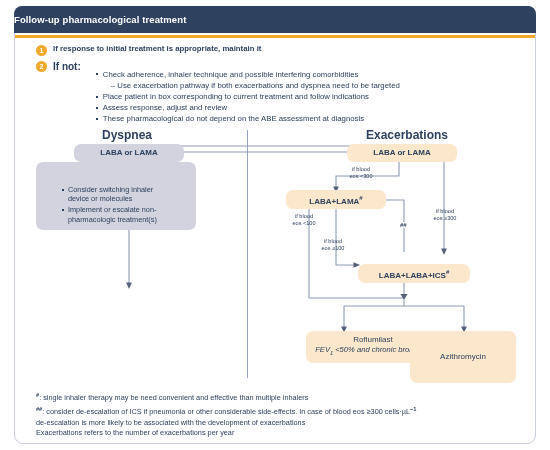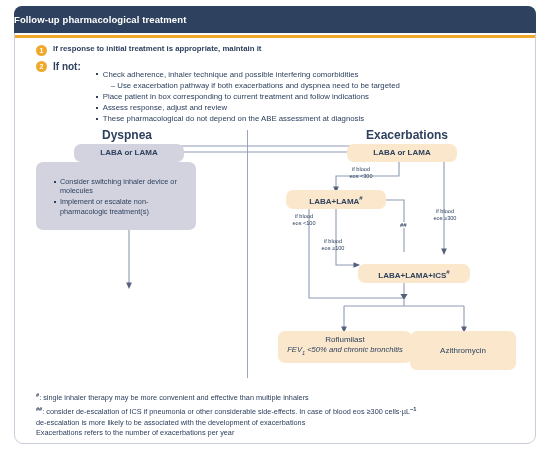--- a/index.html
+++ b/index.html
@@ -117,21 +117,21 @@
   
   #panel{
     position:absolute;
     left:36px;top:162px;
     width:160px;height:68px;
     background:#d2d3df;
     border-radius:7px;
     box-sizing:border-box;
     padding:7px 8px 0 10px;
   }
-  #panel ul{list-style:none;margin:8px;padding:0;}
+  #panel ul{list-style:none;margin:16px;padding:0;}
   #panel li{
     color:#2e415e;font-size:7.3px;line-height:9.4px;
     position:relative;padding-left:6px;margin-bottom:1.5px;
   }
   #panel li::before{
     content:"";position:absolute;left:0;top:3.6px;
     width:2px;height:2px;background:#2e415e;
   }
 
   
@@ -261,46 +261,46 @@
 
     <div class="node n-cream" style="left:333px;top:16px;width:110px;height:18px;">
       <span class="n-lbl">LABA or LAMA</span>
     </div>
 
     <div class="node n-cream" style="left:272px;top:62px;width:100px;height:19px;">
       <span class="n-lbl"><span>LABA+LAMA</span><sup class="mk">#</sup></span>
     </div>
 
     <div class="node n-cream" style="left:344px;top:136px;width:112px;height:19px;">
-      <span class="n-lbl"><span>LABA+LAMA+ICS</span><sup class="mk">#</sup></span>
+      <span class="n-lbl"><span>LABA+LABA+ICS</span><sup class="mk">#</sup></span>
     </div>
 
     <div class="elabel" style="left:325px;top:38px;width:44px;">if blood<br>eos &lt;300</div>
     <div class="elabel" style="left:409px;top:80px;width:44px;">if blood<br>eos ≥300</div>
     <div class="elabel" style="left:268px;top:85px;width:44px;">if blood<br>eos &lt;100</div>
     <div class="elabel" style="left:297px;top:110px;width:44px;">if blood<br>eos ≥100</div>
     <div class="hashlbl" style="left:385px;top:94px;">##</div>
 
-    <div class="endbox" style="left:264px;top:203px;width:134px;height:32px;">
+    <div class="endbox" style="left:292px;top:203px;width:134px;height:32px;">
       <span class="t1">Roflumilast</span>
       <span class="t2"><span>FEV</span><sub class="sb">1</sub><span> &lt;50% and chronic bronchitis</span></span>
     </div>
 
-    <div class="endbox" style="left:396px;top:203px;width:106px;height:39px;">
+    <div class="endbox" style="left:396px;top:203px;width:106px;height:52px;">
       <span class="t1">Azithromycin</span>
     </div>
   </div>
 
   <div id="panel">
     <ul>
       <li>Consider switching inhaler device or molecules</li>
       <li>Implement or escalate non-pharmacologic treatment(s)</li>
     </ul>
   </div>
 
   <div id="notes">
-    <p><sup class="fn">#</sup><span>: single inhaler therapy may be more convenient and effective than multiple inhalers</span></p>
+    <p><sup class="fn">#</sup><span>: single inhaler therapy may be need convenient and effective than multiple inhalers</span></p>
     <p><sup class="fn">##</sup><span>: consider de-escalation of ICS if pneumonia or other considerable side-effects. In case of blood eos ≥300 cells·µL</span><sup class="fn">−1</sup></p>
     <p>de-escalation is more likely to be associated with the development of exacerbations</p>
     <p>Exacerbations refers to the number of exacerbations per year</p>
   </div>
 
 </div>
 
 </body></html>

